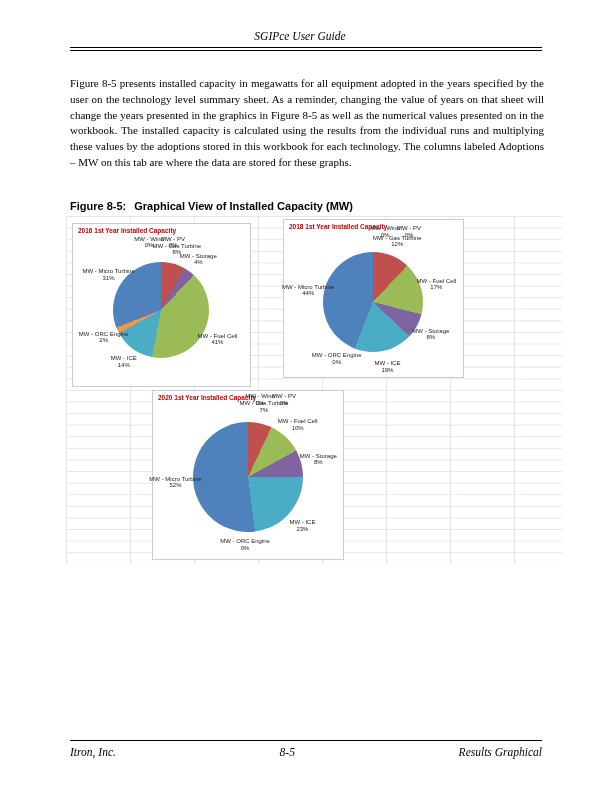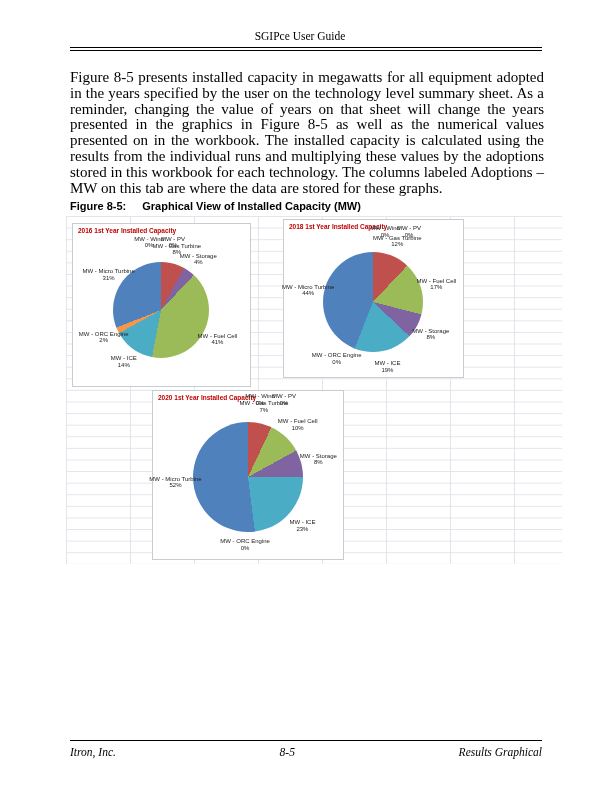--- a/index.html
+++ b/index.html
@@ -2,32 +2,32 @@
 <html><head>
 <meta charset="utf-8">
 <style>
   html,body{margin:0;padding:0;}
   body{width:612px;height:792px;background:#ffffff;position:relative;
        font-family:"Liberation Serif", serif;color:#000;}
   .page{position:absolute;inset:0;background:#fff;overflow:hidden;}
 
   
   .header-title{position:absolute;top:30px;left:0;width:600px;text-align:center;
-    font-size:11.5px;}
+    font-style:italic;font-size:11.5px;}
   .header-rule{position:absolute;top:47px;left:70px;width:472px;height:2px;
     border-top:1.6px solid #000;border-bottom:0.8px solid #000;}
 
   
-  .paragraph{position:absolute;top:70px;left:70px;width:474px;
-    font-size:15px;line-height:15.8px;text-align:justify;}
+  .paragraph{position:absolute;top:76px;left:70px;width:474px;
+    font-size:11px;line-height:15.8px;text-align:justify;}
 
   
   .figure-caption{position:absolute;top:200px;left:70px;width:474px;
     font-family:"Liberation Sans", sans-serif;font-weight:bold;font-size:11px;}
-  .figure-caption .fig-label{margin-right:16px;}
+  .figure-caption .fig-label{margin-right:8px;}
 
   
   .figure-area{position:absolute;top:216px;left:66px;width:496px;height:348px;
     background-color:#fff;
     background-image:
       linear-gradient(to right,#e2e6ea 1px,transparent 1px),
       linear-gradient(to bottom,#e2e6ea 1px,transparent 1px);
     background-size:64px 11.6px;}
 
   .chart{position:absolute;background:#fff;border:1px solid #c9ccd0;}

